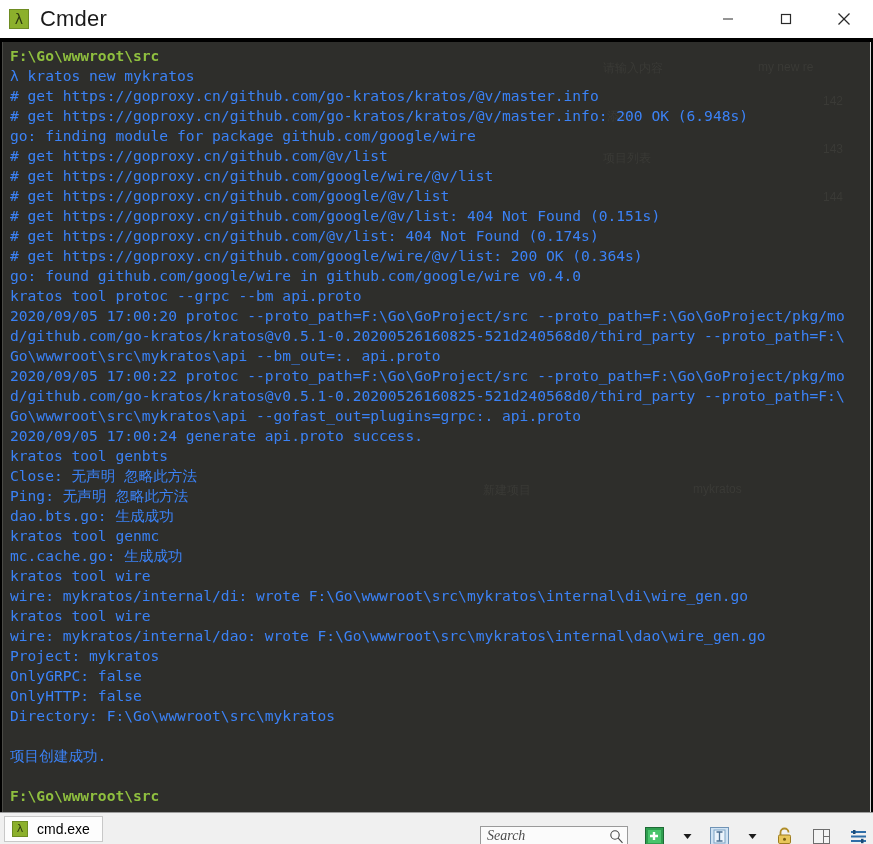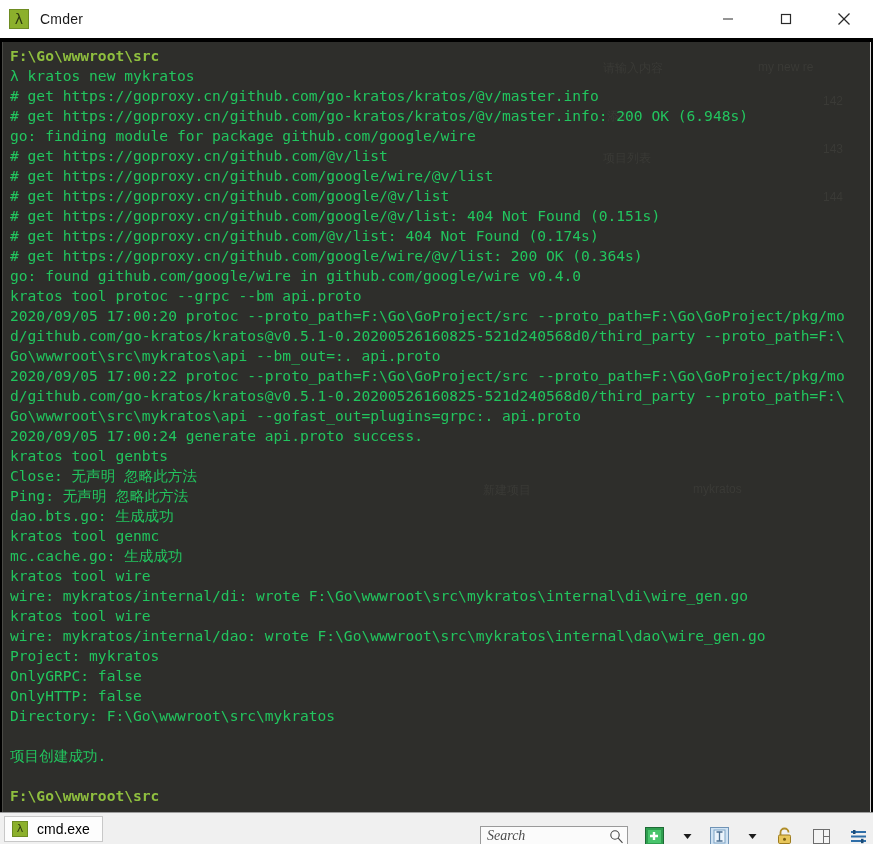--- a/index.html
+++ b/index.html
@@ -26,21 +26,21 @@
     width:20px;height:20px;
     background:#8cb02c;
     border:1px solid #6e8c22;
     display:flex;align-items:center;justify-content:center;
     font-family:"DejaVu Sans", sans-serif;
     font-size:14px;color:#2e3a10;line-height:1;
     box-sizing:border-box;
   }
   .app-title{
     margin-left:11px;
-    font-size:14px;color:#1a1a1a;
+    font-size:22px;color:#1a1a1a;
     letter-spacing:.2px;
     white-space:nowrap;
   }
   .win-buttons{
     position:absolute;right:0;top:0;height:38px;
     display:flex;align-items:center;
   }
   .win-btn{
     width:58px;height:38px;
     display:flex;align-items:center;justify-content:center;
@@ -71,21 +71,21 @@
     left:7px;top:4px;right:0;bottom:0;
     font-family:"DejaVu Sans Mono", monospace;
     font-size:14.6px;
     line-height:20px;
     white-space:pre;
     color:#d4d4d0;
     letter-spacing:0px;
   }
   .ln{height:20px;}
   .green{color:#8fbf3f;font-weight:bold;}
-  .white{color:#22c55e;}
+  .white{color:#3b82f6;}
 
   
   .ghost{
     position:absolute;
     color:#3a3a36;
     font-family:"Liberation Sans", sans-serif;
     font-size:12px;
     white-space:pre;
     pointer-events:none;
     user-select:none;

